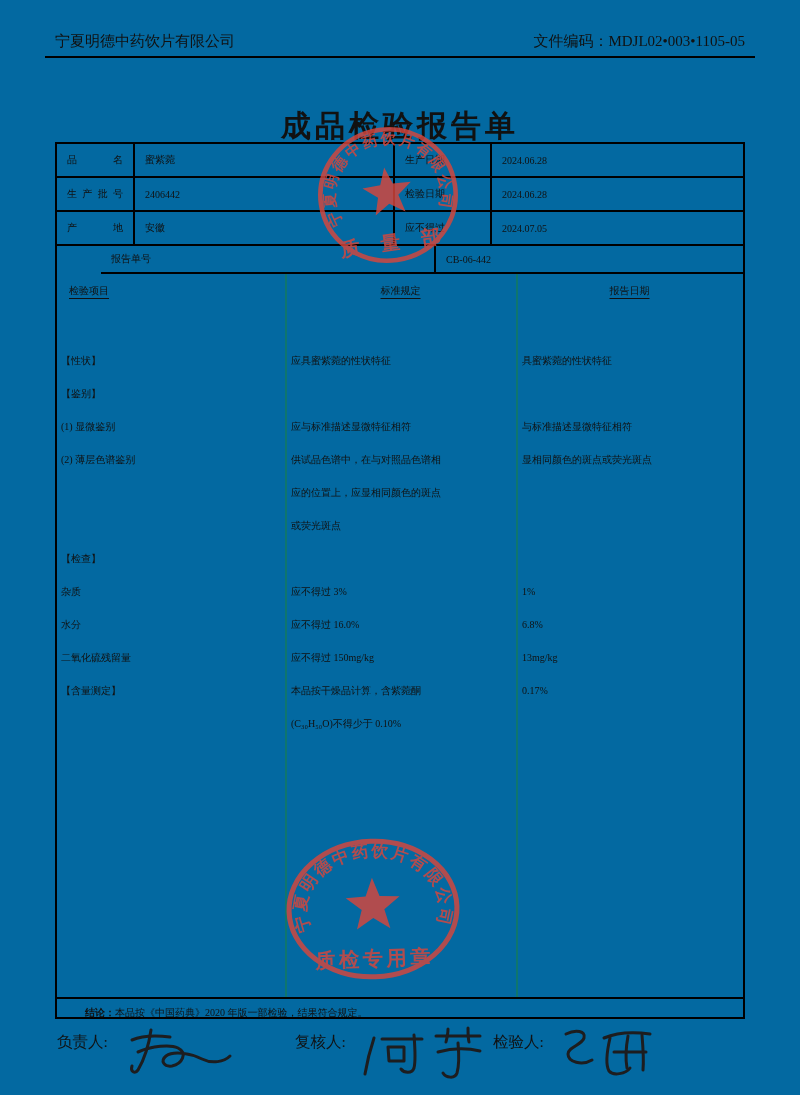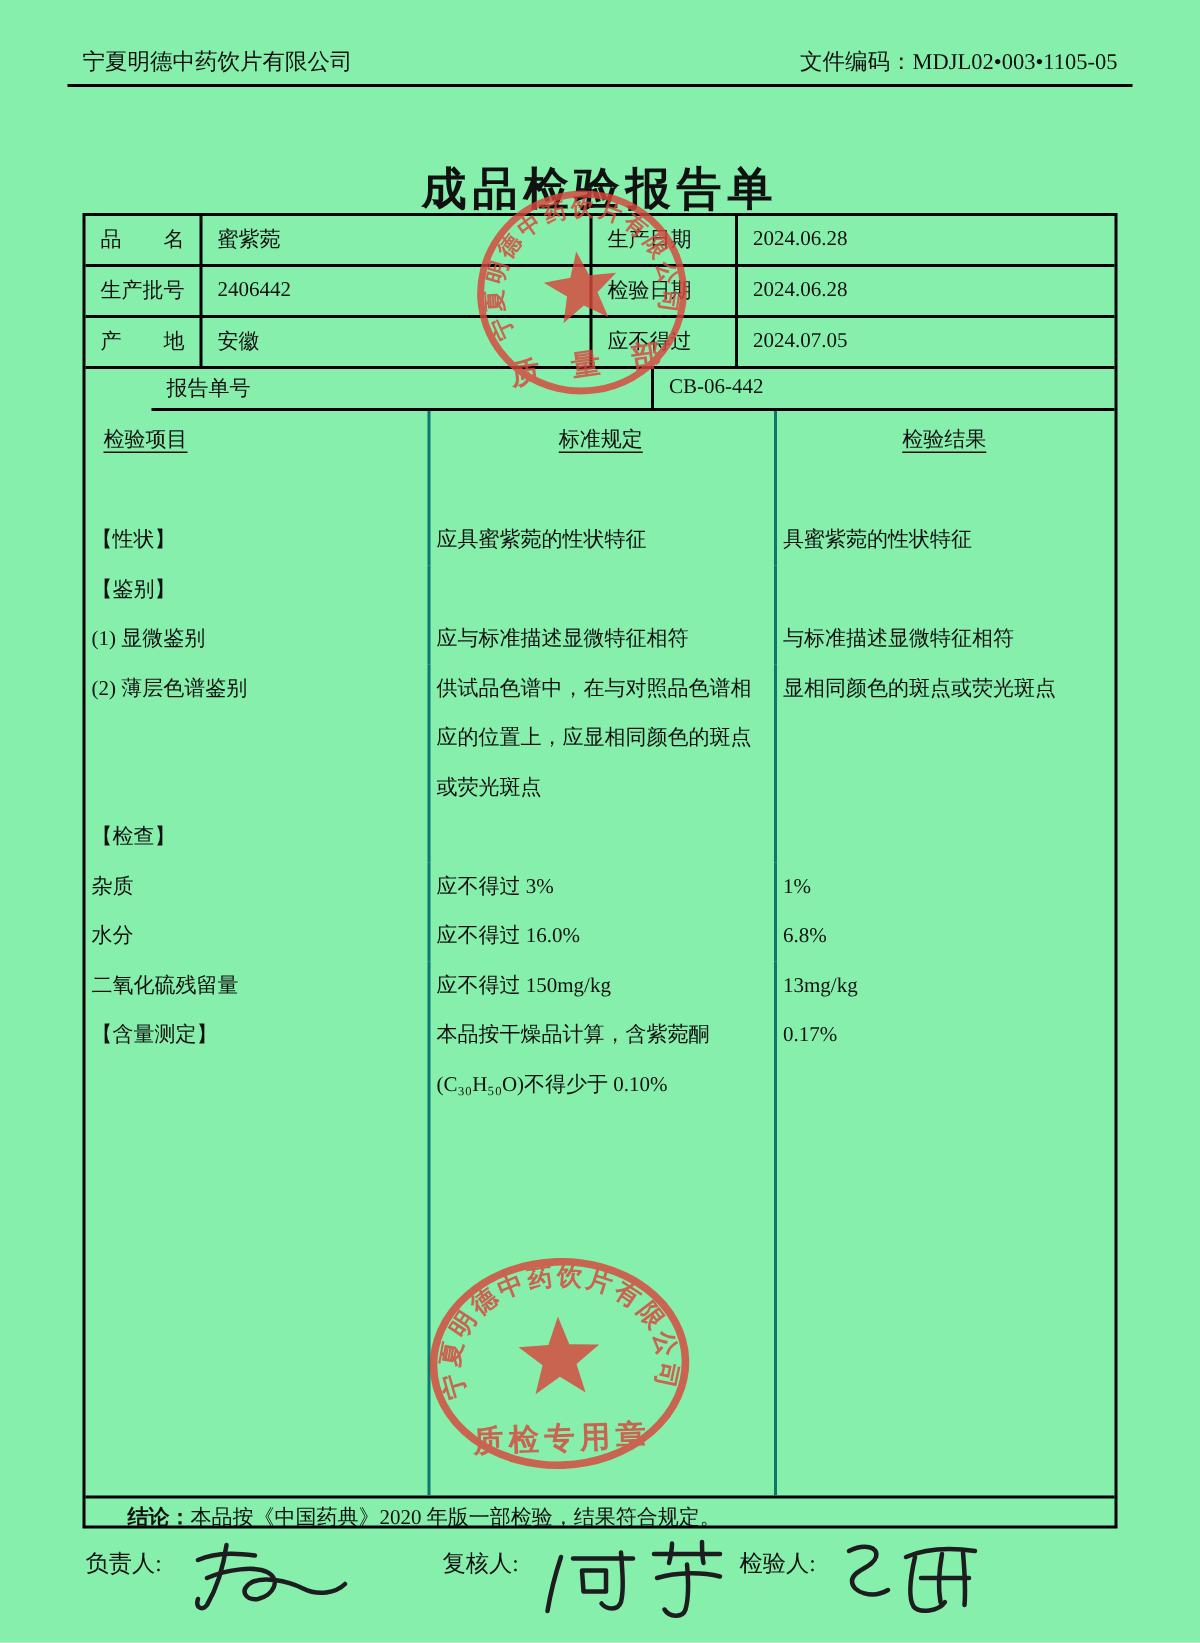--- a/index.html
+++ b/index.html
@@ -1,32 +1,32 @@
 <!DOCTYPE html>
 <html style="--stamp-color: #d8463c;"><head>
 <meta charset="utf-8">
 <style>
   * { margin:0; padding:0; box-sizing:border-box; }
   html,body { background:#e8e8e8; }
   .page {
-    position:relative; width:800px; height:1095px; background:#86efac;
+    position:relative; width:800px; height:1095px; background:#0369a1;
     font-family:"Liberation Serif","DejaVu Serif",serif; color:#111;
     overflow:hidden; margin:0 auto;
   }
   
   .phead { position:absolute; top:32px; left:55px; right:55px; display:flex;
            justify-content:space-between; font-size:15px; }
   .phead-rule { position:absolute; top:56px; left:45px; right:45px; height:0;
                 border-top:2px solid #000; }
   
   .title { position:absolute; top:106px; left:0; width:100%; text-align:center;
            font-size:30px; font-weight:700; letter-spacing:4px; }
   
   .twrap { position:absolute; left:55px; top:142px; width:690px;
-           border:2px solid #000; font-size:14px; }
+           border:2px solid #000; font-size:10px; }
   .irow { display:grid; grid-template-columns:78px 260px 97px 1fr;
           height:34px; border-bottom:2px solid #000; align-items:center; }
   .irow4 { display:grid; grid-template-columns:335px 1fr; height:28px;
            border-bottom:2px solid #000; align-items:center;margin-left:44px; }
   .icell { height:100%; display:flex; align-items:center; padding:0 10px; }
   .icell.br { border-right:2px solid #000; }
   .ilabel { display:block; width:100%; text-align:justify; text-align-last:justify;
             white-space:nowrap; }
   
   .main { display:flex; flex-direction:column; height:723px; }
@@ -98,21 +98,21 @@
     </div>
     <div class="irow4">
       <div class="icell br">报告单号</div>
       <div class="icell">CB-06-442</div>
     </div>
 
     <div class="main">
       <div class="m-row m-head">
         <div class="mcell c1"><span>检验项目</span></div>
         <div class="mcell c2"><span>标准规定</span></div>
-        <div class="mcell c3"><span>检验结果</span></div>
+        <div class="mcell c3"><span>报告日期</span></div>
       </div>
       <div class="m-row m-spacer">
         <div class="c1"></div>
           <div class="c2"></div>
           <div class="c3"></div>
       </div>
       <div style="display:contents"><div class="m-row">
             <div class="mcell c1">
               <div class="mline">【性状】</div>
             </div>

